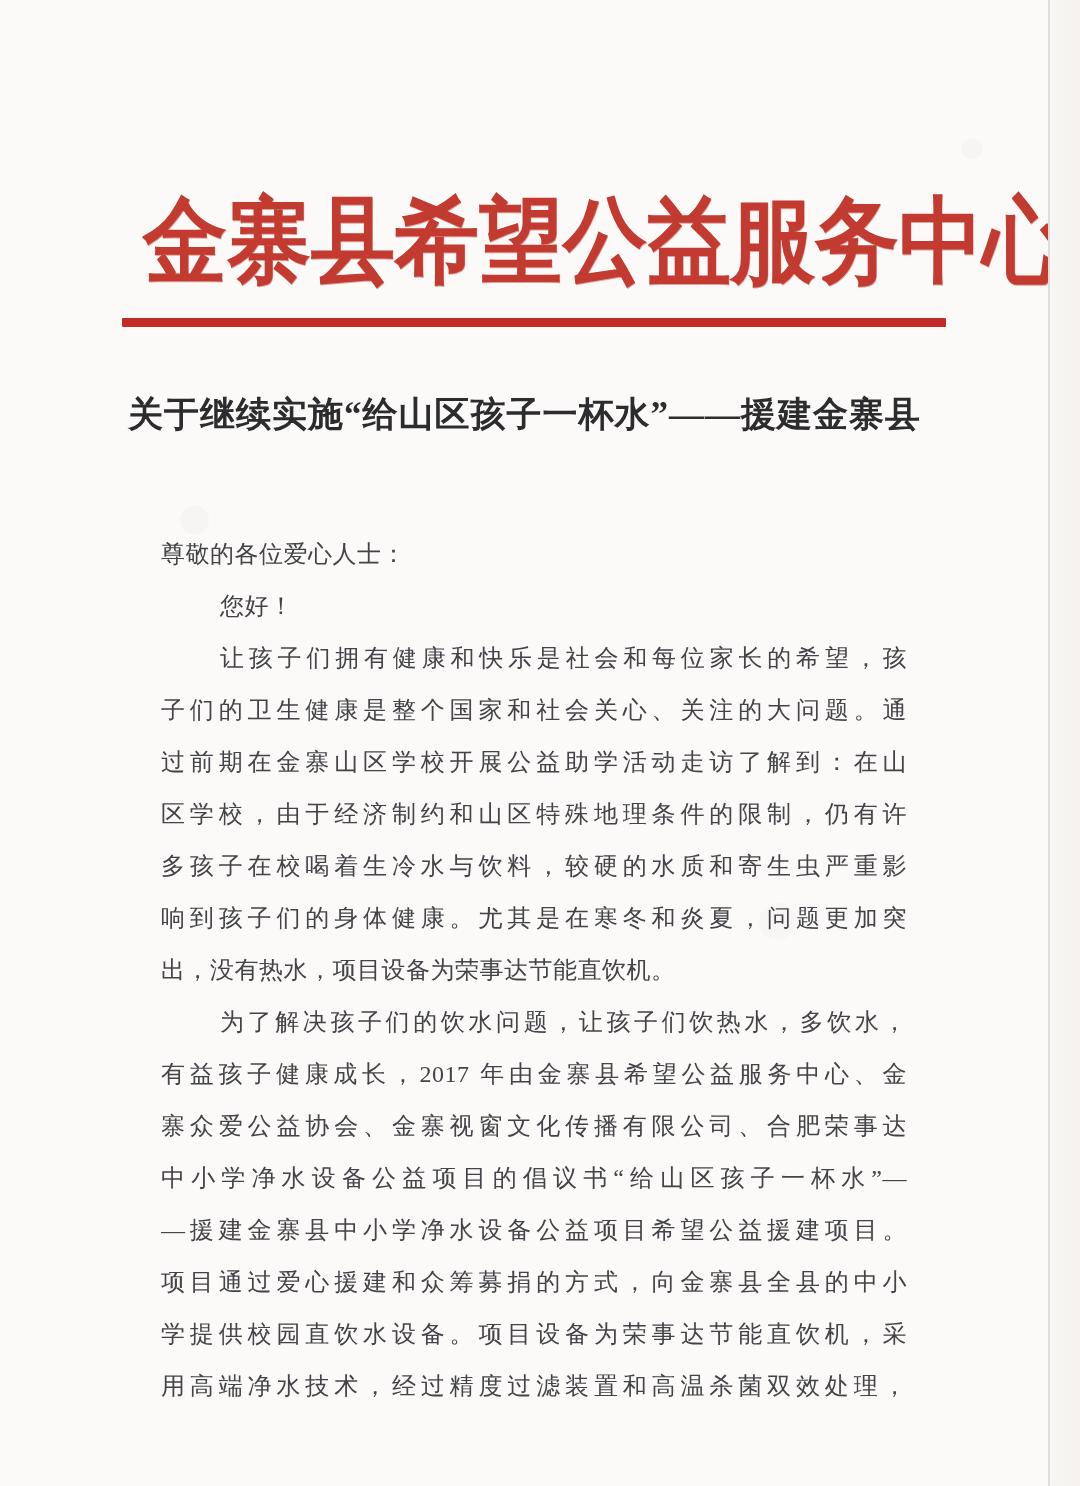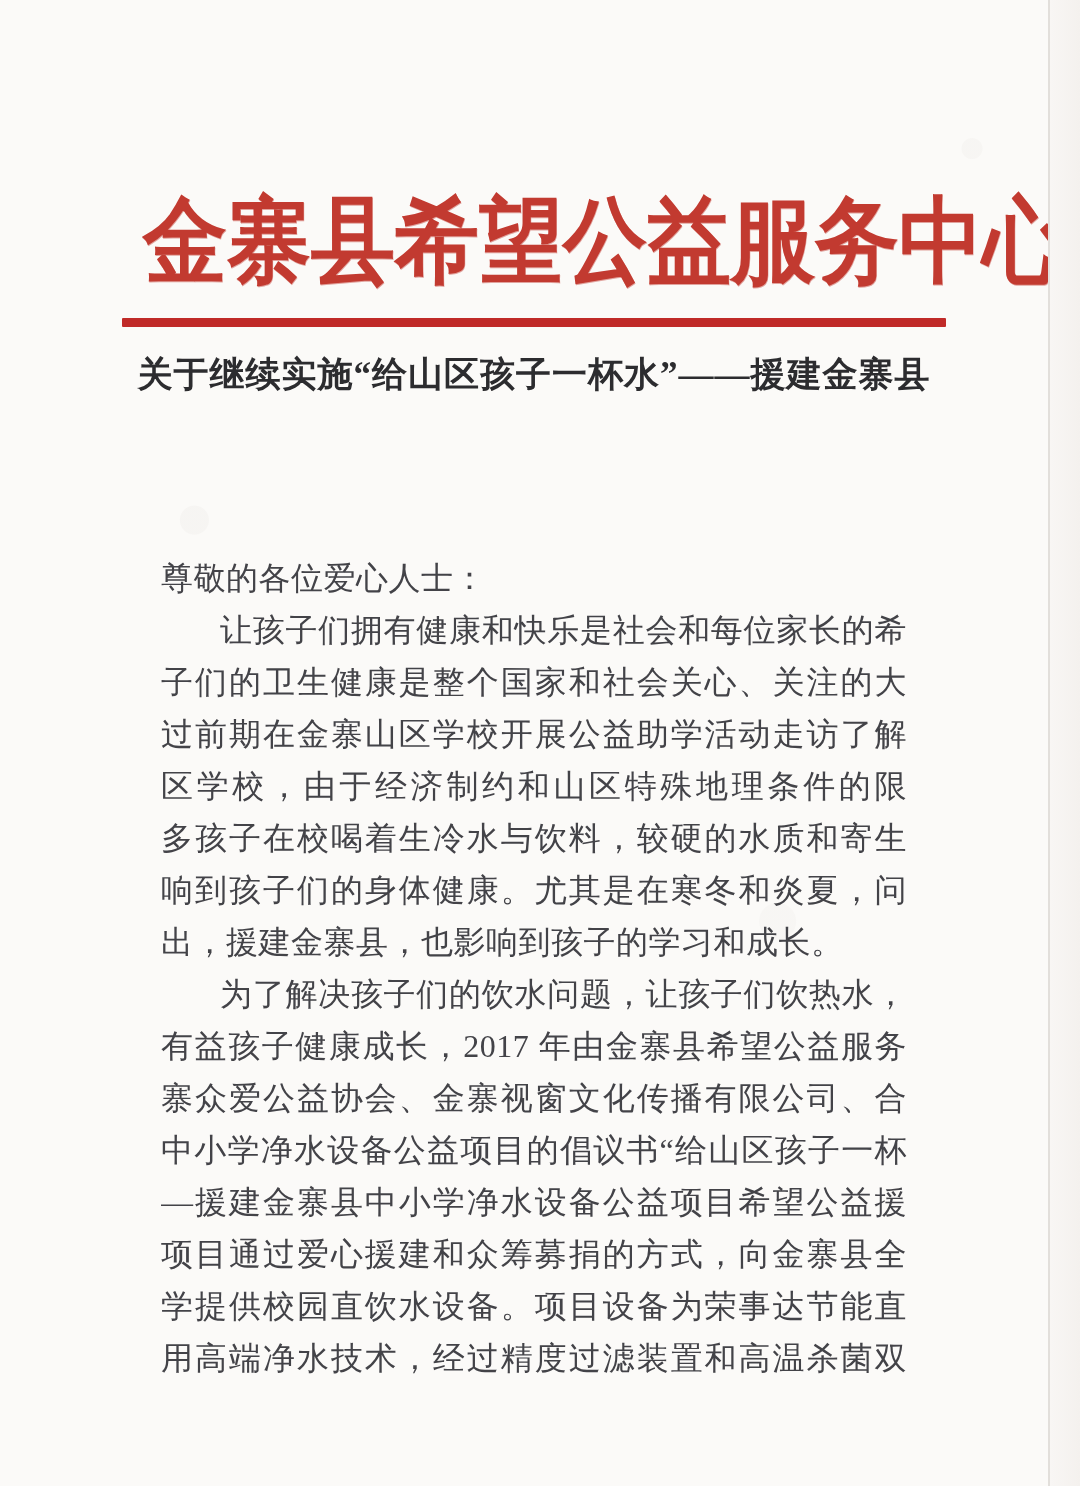--- a/index.html
+++ b/index.html
@@ -68,37 +68,36 @@
     top: 318px;
     width: 824px;
     height: 9px;
     background: #c02a28;
     border-radius: 1px;
   }
   
   .doc-title {
     position: absolute;
     left: 128px;
-    top: 346px;
+    top: 386px;
     width: 812px;
-    text-align: center;
     color: #2c2c2f;
     font-weight: 700;
     font-size: 35px;
     line-height: 58px;
     letter-spacing: 1px;
   }
   
   .body-block {
     position: absolute;
     left: 161px;
-    top: 552px;
+    top: 528px;
     width: 746px;
     color: #434348;
-    font-size: 32px;
+    font-size: 24px;
   }
   .body-line {
     height: 52px;
     line-height: 52px;
     white-space: nowrap;
     letter-spacing: 0.5px;
   }
   .body-line.fill {
     white-space: normal;
     text-align: justify;
@@ -133,27 +132,28 @@
     </div>
 
   <div class="red-rule"></div>
 
   <div class="doc-title">
     <div>关于继续实施“给山区孩子一杯水”——援建金寨县</div>
   </div>
 
   <div class="body-block">
       <div class="body-line">尊敬的各位爱心人士：</div>
+      <div class="body-line indent">您好！</div>
       <div class="body-line indent fill">让孩子们拥有健康和快乐是社会和每位家长的希望，孩</div>
       <div class="body-line fill">子们的卫生健康是整个国家和社会关心、关注的大问题。通</div>
       <div class="body-line fill">过前期在金寨山区学校开展公益助学活动走访了解到：在山</div>
       <div class="body-line fill">区学校，由于经济制约和山区特殊地理条件的限制，仍有许</div>
       <div class="body-line fill">多孩子在校喝着生冷水与饮料，较硬的水质和寄生虫严重影</div>
       <div class="body-line fill">响到孩子们的身体健康。尤其是在寒冬和炎夏，问题更加突</div>
-      <div class="body-line">出，援建金寨县，也影响到孩子的学习和成长。</div>
+      <div class="body-line">出，没有热水，项目设备为荣事达节能直饮机。</div>
       <div class="body-line indent fill">为了解决孩子们的饮水问题，让孩子们饮热水，多饮水，</div>
       <div class="body-line fill">有益孩子健康成长，2017 年由金寨县希望公益服务中心、金</div>
       <div class="body-line fill">寨众爱公益协会、金寨视窗文化传播有限公司、合肥荣事达</div>
       <div class="body-line fill">中小学净水设备公益项目的倡议书“给山区孩子一杯水”—</div>
       <div class="body-line fill">—援建金寨县中小学净水设备公益项目希望公益援建项目。</div>
       <div class="body-line fill">项目通过爱心援建和众筹募捐的方式，向金寨县全县的中小</div>
       <div class="body-line fill">学提供校园直饮水设备。项目设备为荣事达节能直饮机，采</div>
       <div class="body-line fill">用高端净水技术，经过精度过滤装置和高温杀菌双效处理，</div>
     </div>
 

